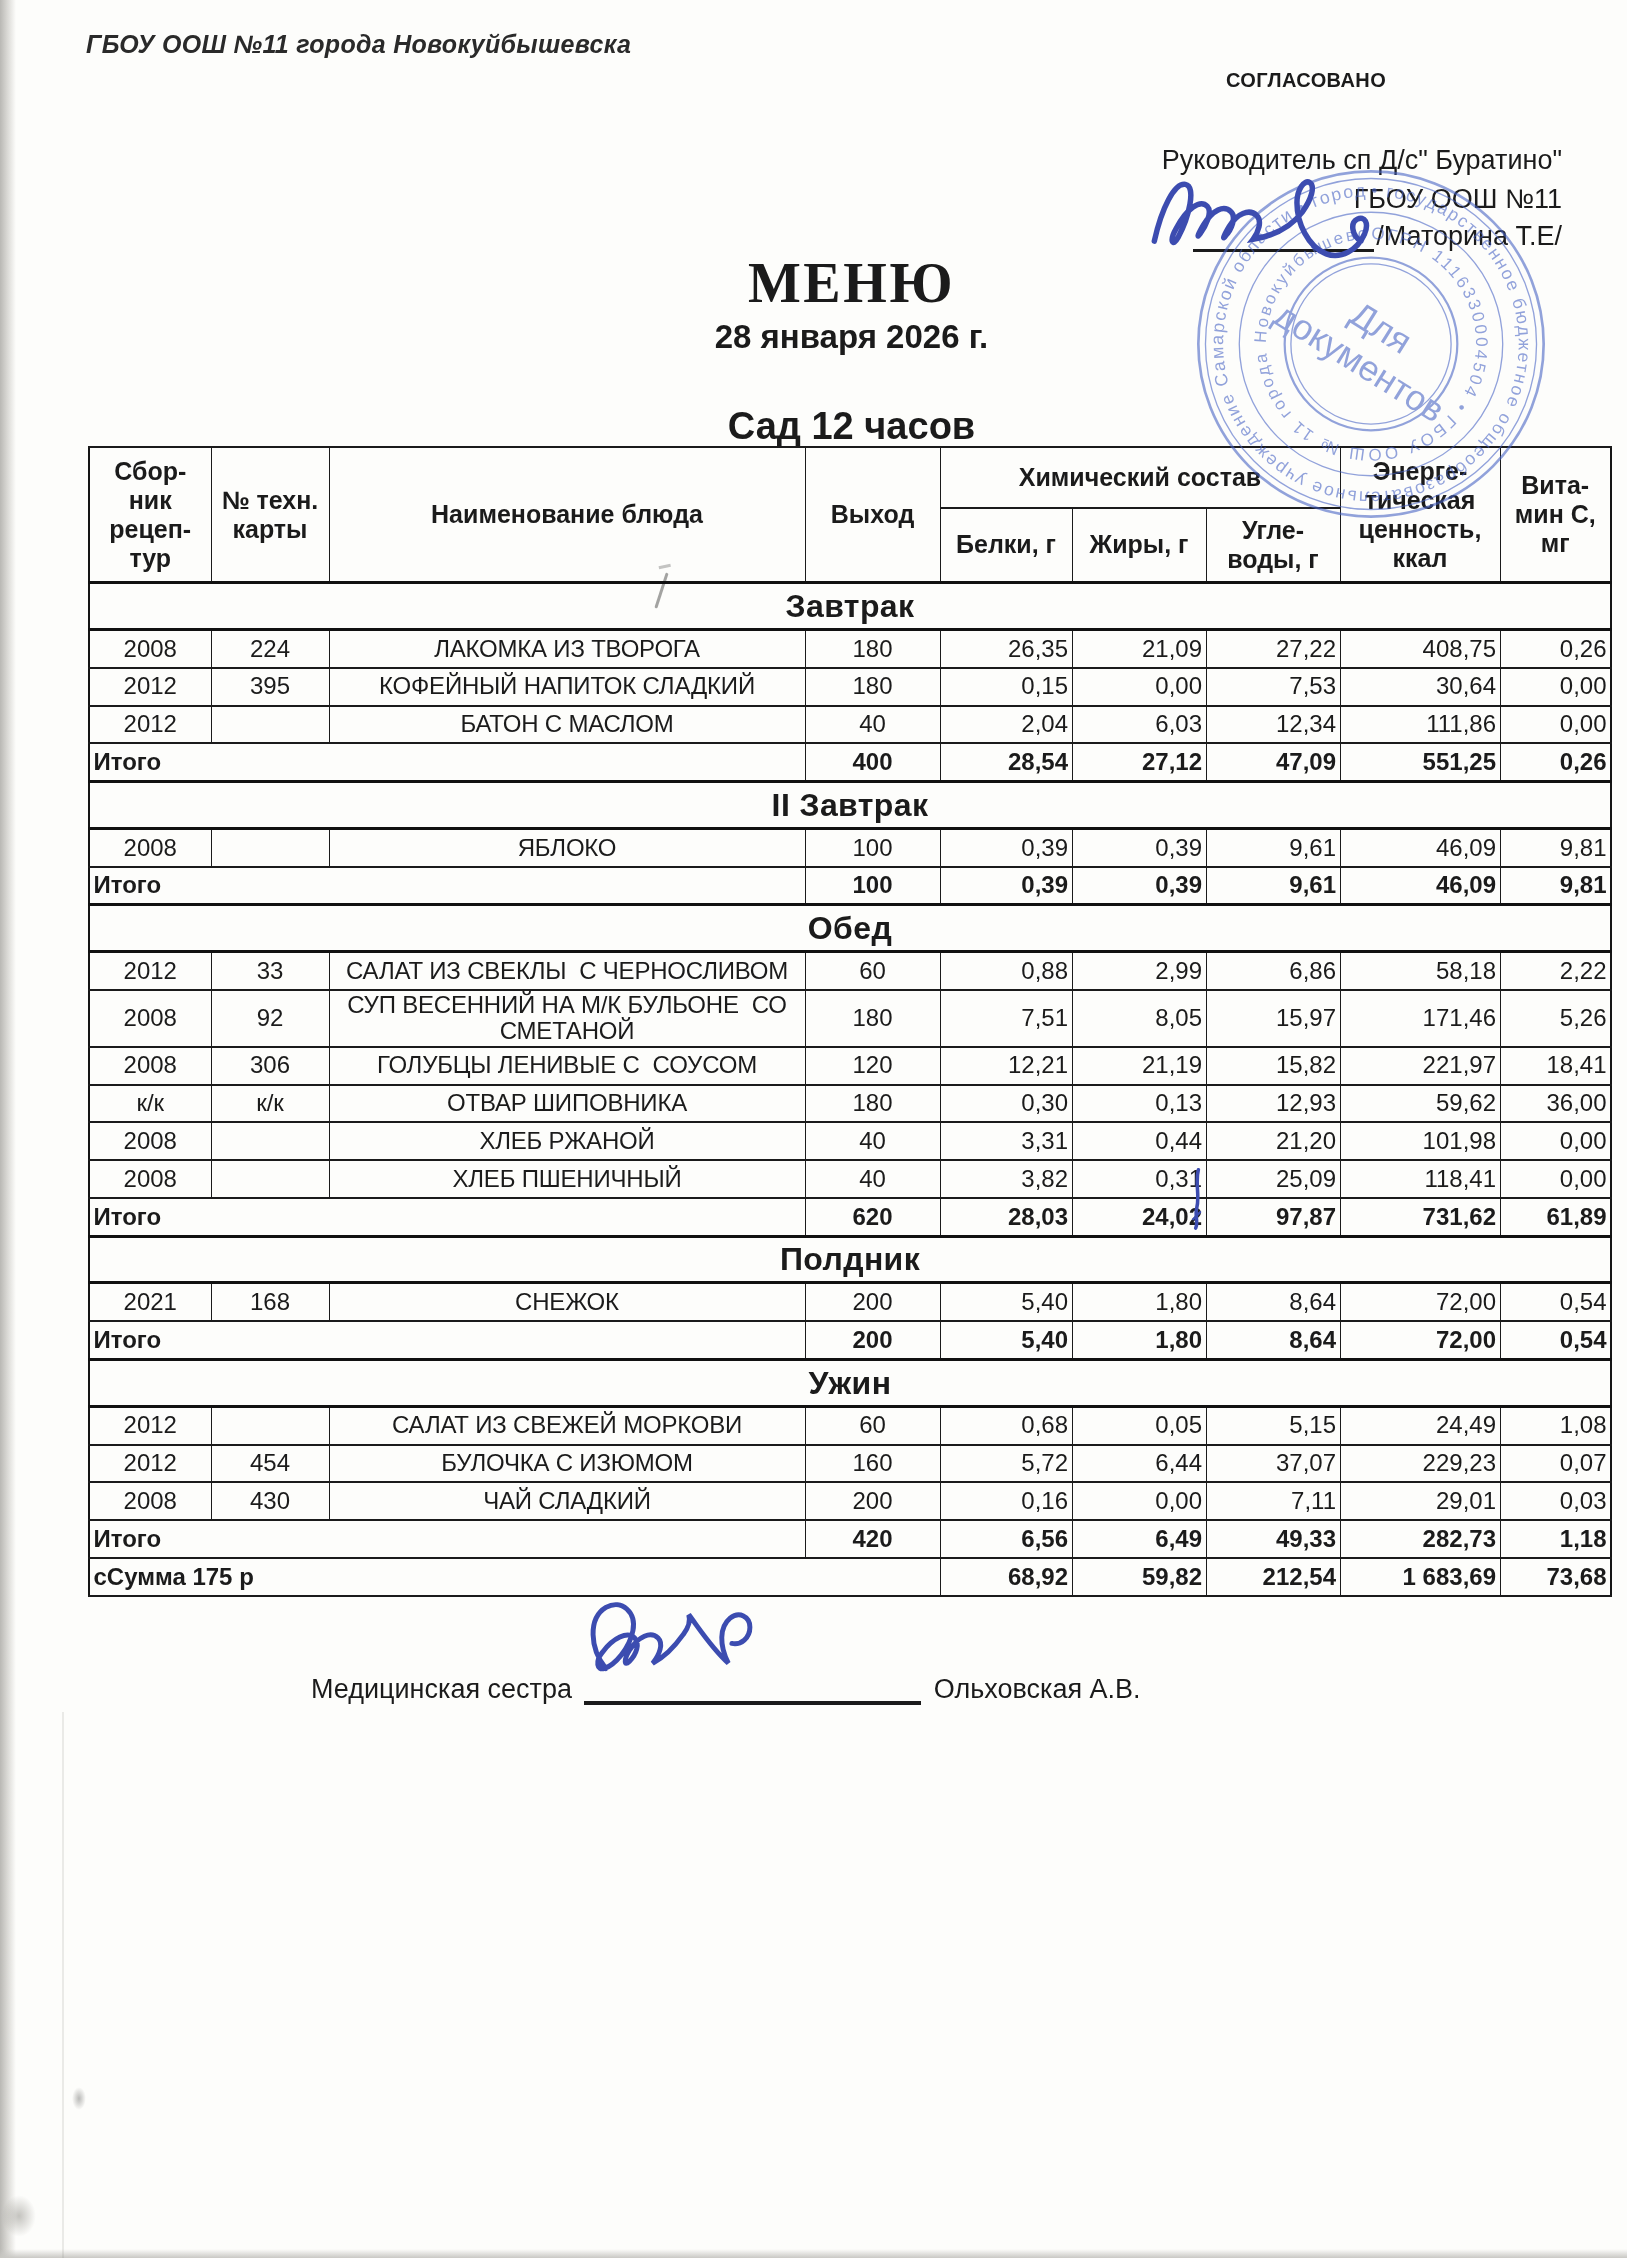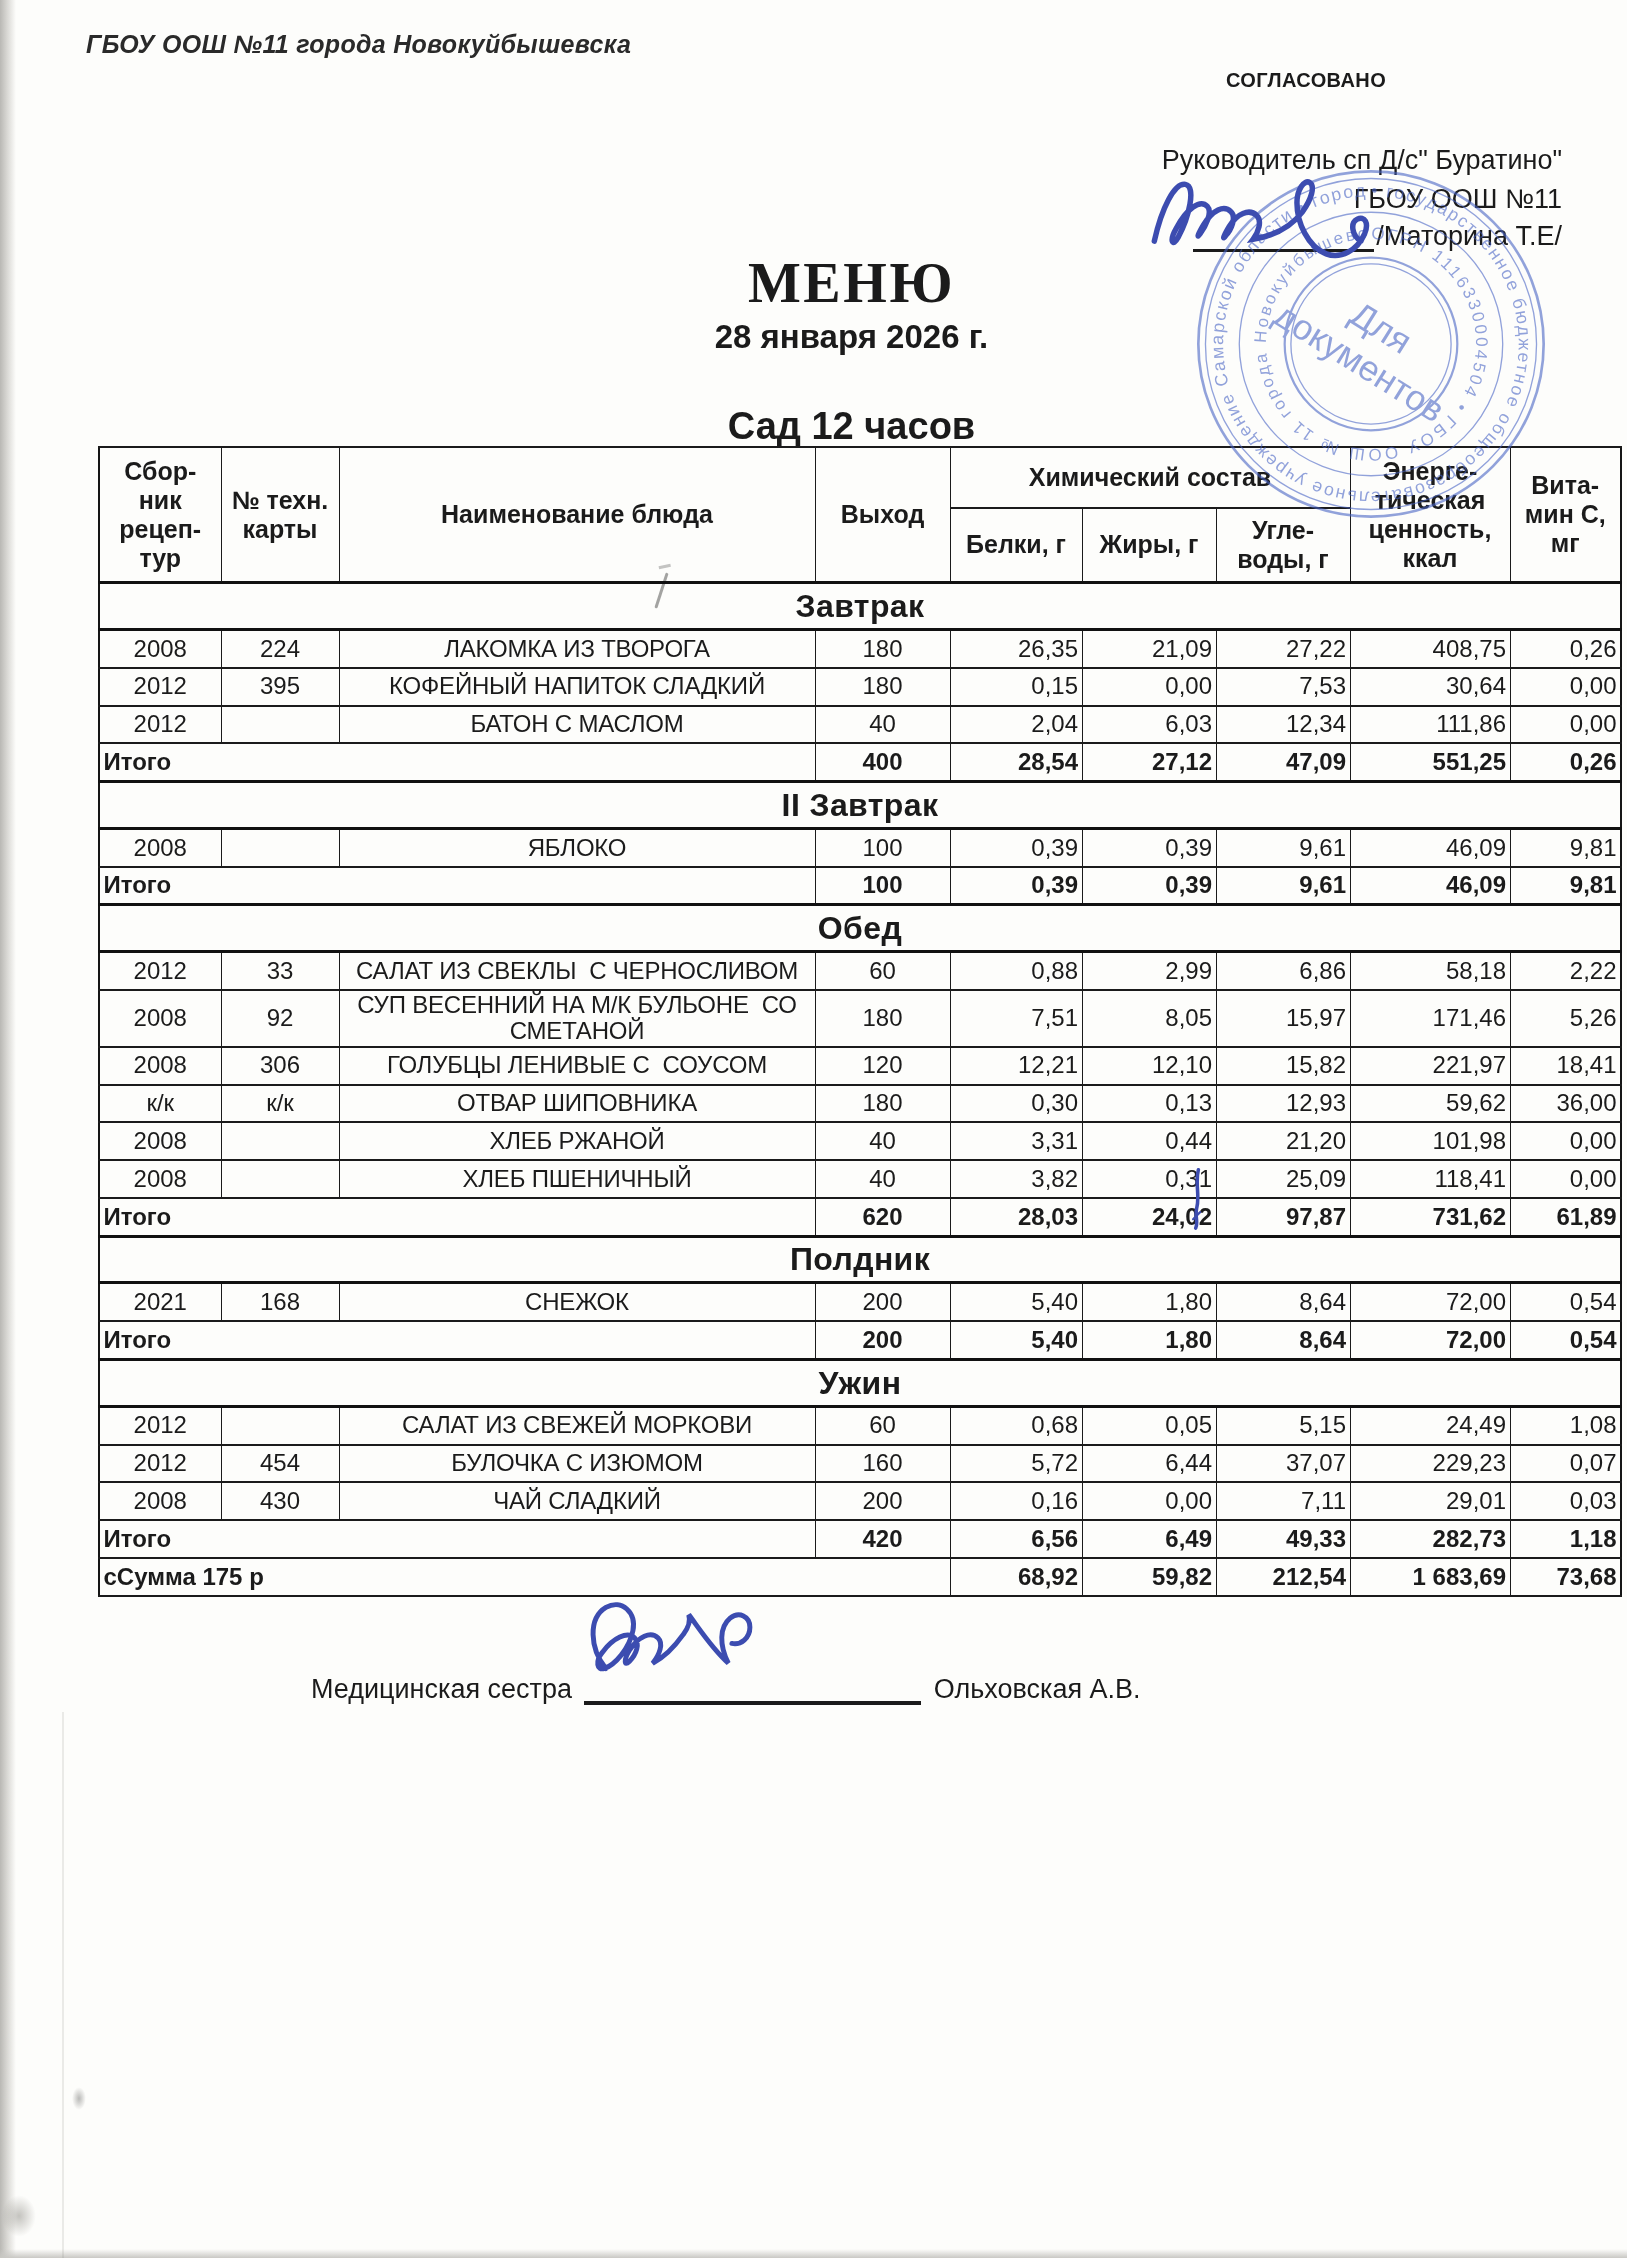--- a/index.html
+++ b/index.html
@@ -69,21 +69,21 @@
   }
   
   .title-block{position:absolute;left:90px;top:254px;width:1523px;text-align:center;}
   .doc-title{
     font-family:"Liberation Serif", serif;font-weight:bold;font-size:56px;letter-spacing:2.6px;line-height:58px;
   }
   .doc-date{font-weight:bold;font-size:33px;line-height:41px;margin-top:3.5px;}
   .doc-subtitle{font-weight:bold;font-size:38px;margin-top:48px;text-align:center;}
   
   .menu-table{
-    position:absolute;left:98px;top:446px;width:1523px;
+    position:absolute;left:88px;top:446px;width:1523px;
     border-collapse:collapse;table-layout:fixed;
     font-size:24px;border:2.6px solid #151515;
   }
   .menu-table th{
     border:1.8px solid #1b1b1b;border-bottom-width:2.6px;border-top-width:2.6px;
     font-size:25px;font-weight:bold;white-space:pre-line;line-height:29px;
     vertical-align:middle;text-align:center;padding:1.8px 3.5px;
   }
   .menu-table thead tr:first-child th{height:55px;}
   .menu-table thead tr:last-child th{height:69px;}
@@ -303,21 +303,21 @@
         <td class="c6">15,97</td>
         <td class="c7">171,46</td>
         <td class="c8">5,26</td>
       </tr>
       <tr class="data-row">
         <td class="c0">2008</td>
         <td class="c1">306</td>
         <td class="c2">ГОЛУБЦЫ ЛЕНИВЫЕ С  СОУСОМ</td>
         <td class="c3">120</td>
         <td class="c4">12,21</td>
-        <td class="c5">12,10</td>
+        <td class="c5">21,19</td>
         <td class="c6">15,82</td>
         <td class="c7">221,97</td>
         <td class="c8">18,41</td>
       </tr>
       <tr class="data-row">
         <td class="c0">к/к</td>
         <td class="c1">к/к</td>
         <td class="c2">ОТВАР ШИПОВНИКА</td>
         <td class="c3">180</td>
         <td class="c4">0,30</td>

